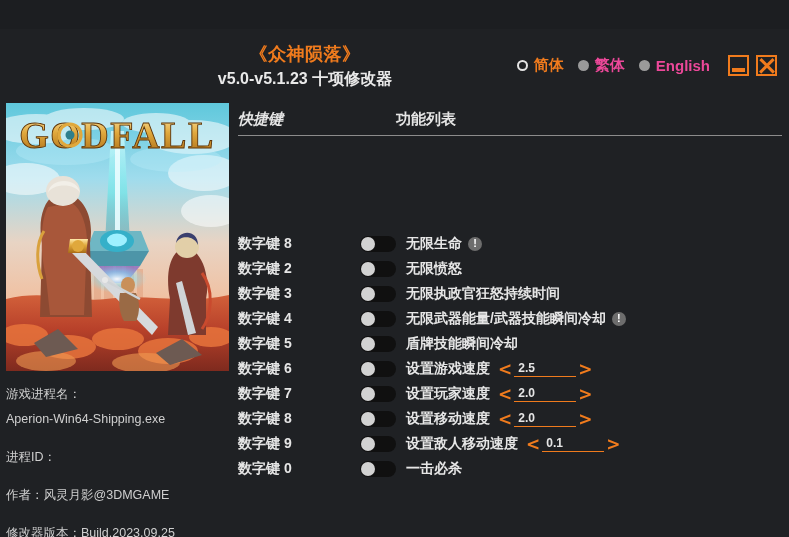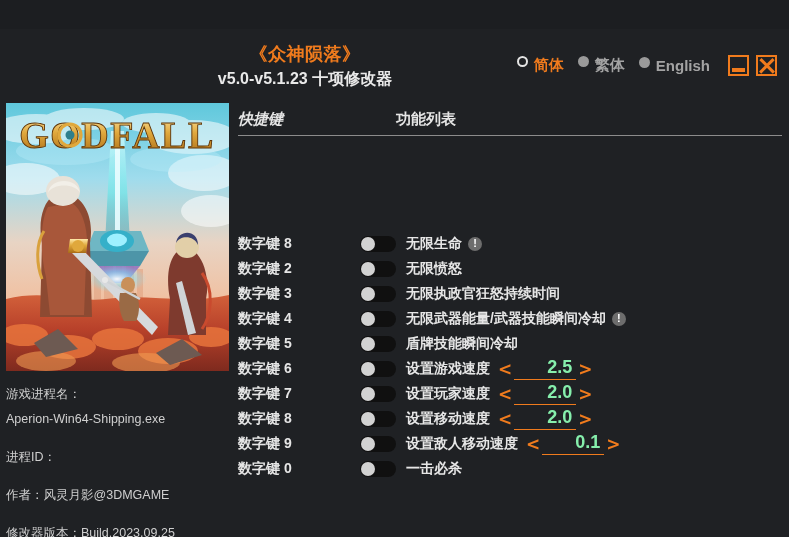--- a/index.html
+++ b/index.html
@@ -40,41 +40,41 @@
     line-height: 24px;
     margin-top: 1px;
   }
 
   
   .lang-bar {
     position: absolute; right: 12px; top: 26px;
     display: flex; align-items: center; gap: 0px;
   }
   .lang-opt {
-    display: flex; 
+    display: flex; align-items: center;
     margin-right: 14px;
     cursor: pointer;
   }
   .radio {
     width: 11px; height: 11px;
     border-radius: 50%;
     margin-right: 6px;
     flex: 0 0 auto;
   }
   .radio.sel {
     background: #1f2124;
     border: 2px solid #e4e4e4;
   }
   .radio.unsel {
     background: #9a9a9a;
     border: none;
   }
   .lang-label {
     font-size: 15px; font-weight: bold;
-    color: #a3a3a3;
+    color: #ec4899;
     white-space: nowrap;
   }
   .lang-opt.active .lang-label { color: #f07b1d; }
 
   .win-btns { display: flex; align-items: center; gap: 7px; margin-left: 4px; }
   .win-btn {
     width: 21px; height: 21px;
     border: 2px solid #f07b1d;
     position: relative;
     cursor: pointer;
@@ -217,24 +217,24 @@
   .step-arrow {
     font-size: 17px;
     font-weight: bold;
     color: #f07b1d;
     cursor: pointer;
     line-height: 14px;
     font-family: "DejaVu Sans", sans-serif;
   }
   .step-val {
     min-width: 62px;
-    text-align: right;
-    font-size: 18px;
-    font-weight: bold;
-    color: #86efac;
+    text-align: left;
+    font-size: 12px;
+    font-weight: bold;
+    color: #e5e5e5;
     border-bottom: 1.5px solid #f07b1d;
     padding: 0 4px 1px 4px;
     margin: 0 2px;
     cursor: text;
   }
 </style>
 </head>
 <body>
 
 <div class="app">

